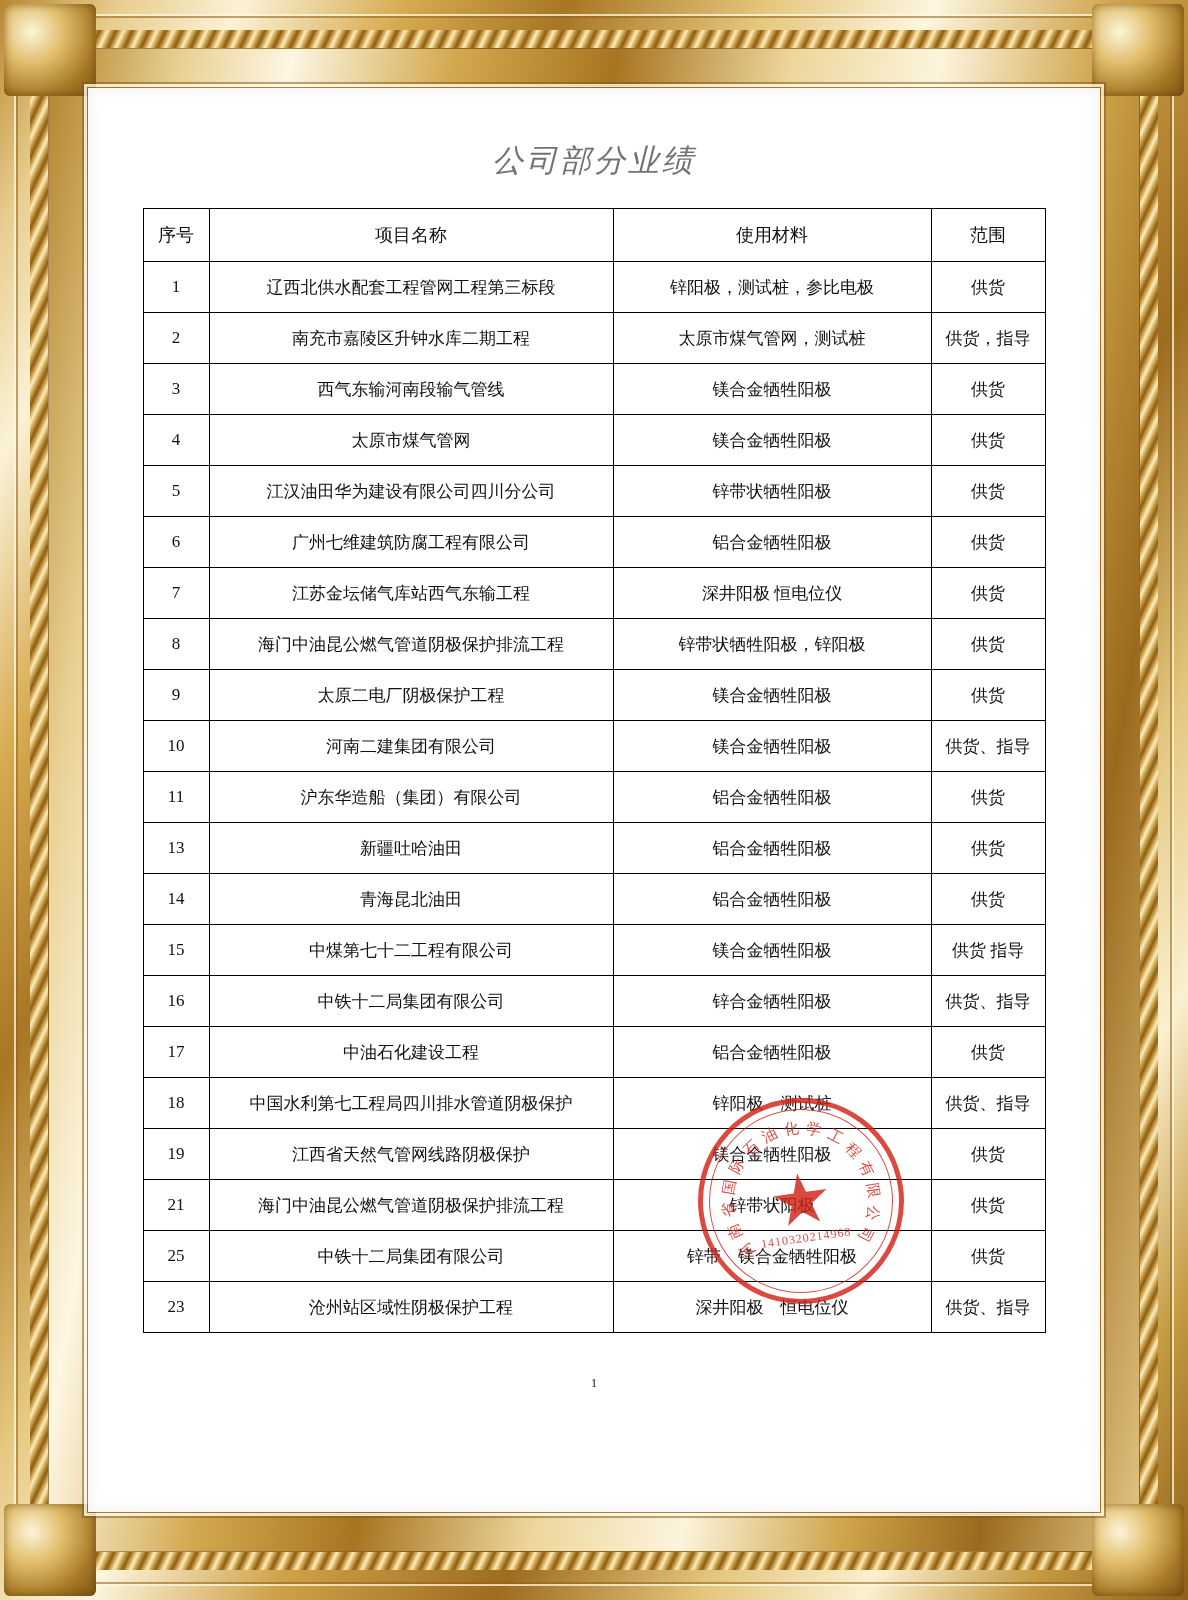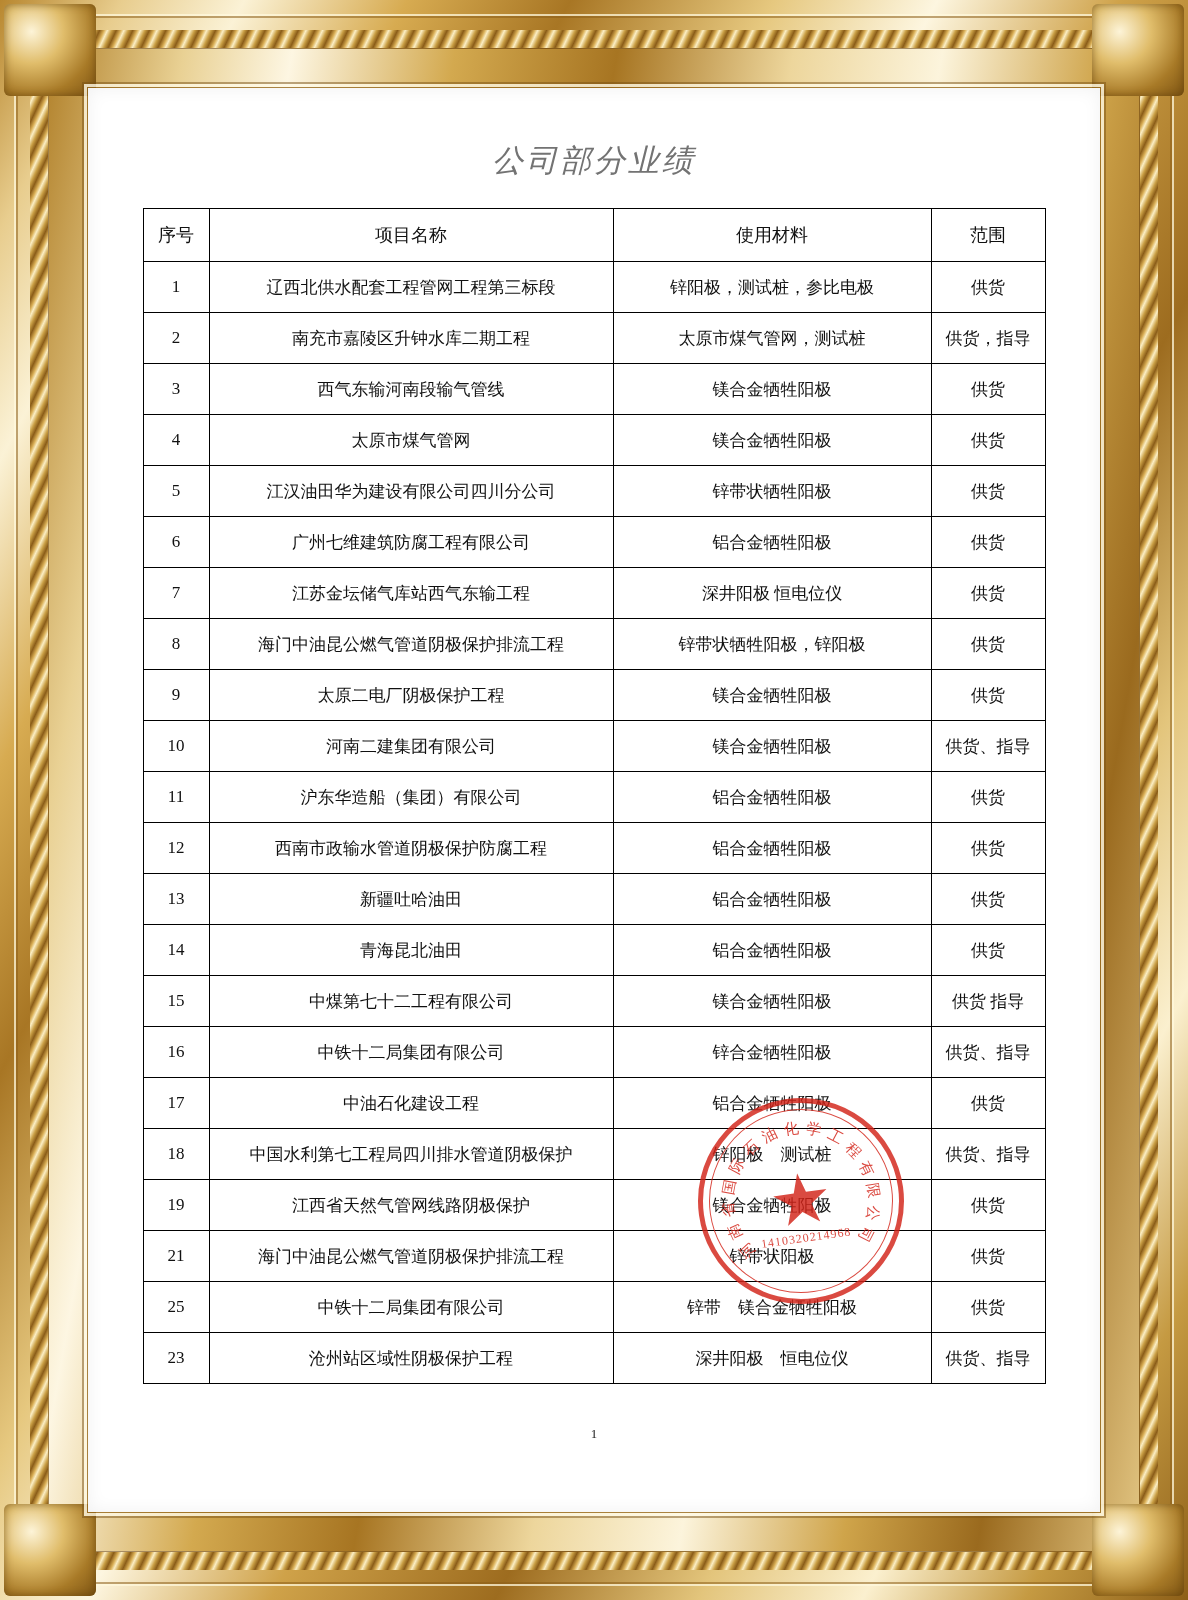--- a/index.html
+++ b/index.html
@@ -309,26 +309,20 @@
           </tr>
           <tr>
             <td class="no">10</td>
             <td class="name">河南二建集团有限公司</td>
             <td class="mat">镁合金牺牲阳极</td>
             <td class="scope">供货、指导</td>
           </tr>
           <tr>
             <td class="no">11</td>
             <td class="name">沪东华造船（集团）有限公司</td>
-            <td class="mat">铝合金牺牲阳极</td>
-            <td class="scope">供货</td>
-          </tr>
-          <tr>
-            <td class="no">12</td>
-            <td class="name">西南市政输水管道阴极保护防腐工程</td>
             <td class="mat">铝合金牺牲阳极</td>
             <td class="scope">供货</td>
           </tr>
           <tr>
             <td class="no">13</td>
             <td class="name">新疆吐哈油田</td>
             <td class="mat">铝合金牺牲阳极</td>
             <td class="scope">供货</td>
           </tr>
           <tr>

